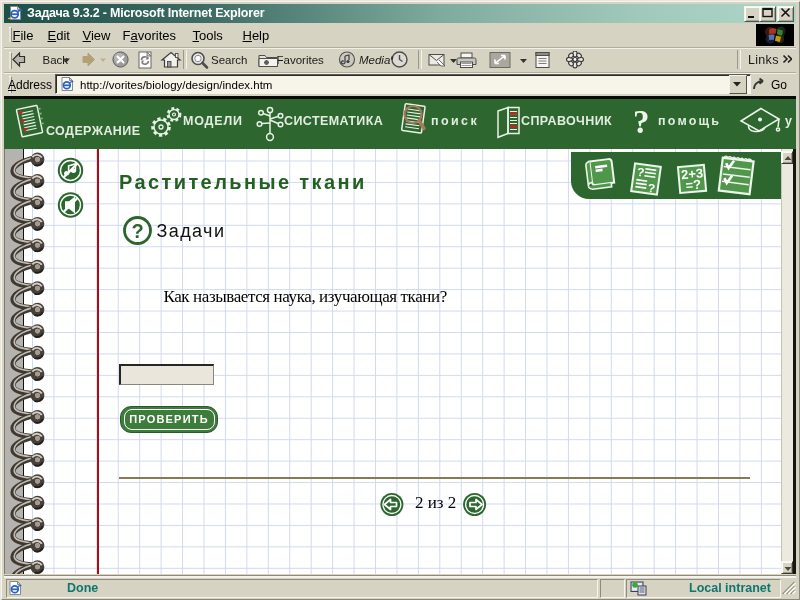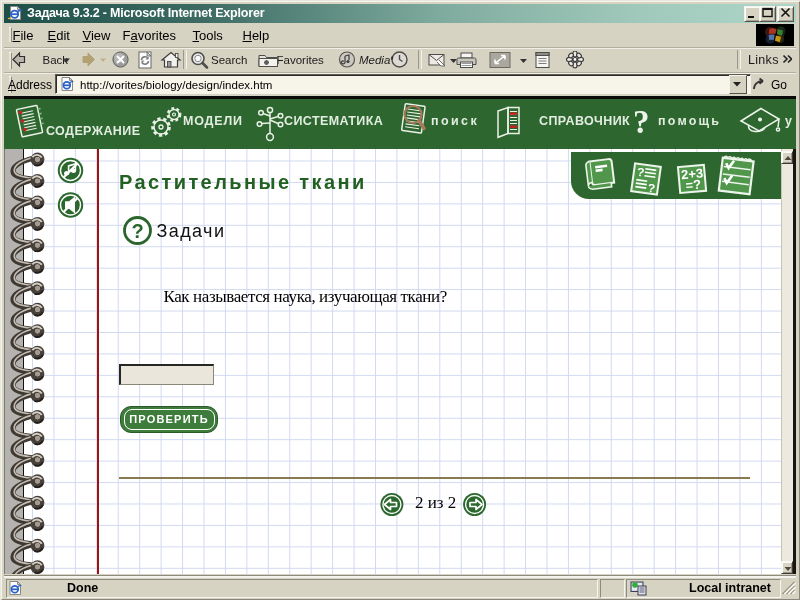--- a/index.html
+++ b/index.html
@@ -45,21 +45,21 @@
   #iconbox{left:566.5px;top:2.5px;width:210px;height:47.5px;background:#2d672f;border-radius:0 0 0 18px;}
   
   #sbtrack{left:776.5px;top:0;width:12.5px;height:425px;background:#eceadf;border-left:1px solid #c8c4b4;}
   .sbtn{left:776.5px;width:12.5px;height:13px;background:#d9d5c5;
     border:1px solid;border-color:#f8f6f0 #3c3a34 #3c3a34 #f8f6f0;box-shadow:inset 1px 1px 0 #fcfbf8, inset -1px -1px 0 #9b978a;box-sizing:border-box;}
   #sbdark{left:789.3px;top:0;width:2.4px;height:425px;background:#191610;}
   
   #statusbar{left:4px;top:577px;width:792px;height:20px;border-top:1px solid #f4f2ec;}
   #statusgroove{left:4px;top:575px;width:792px;height:1px;background:#8e8b7d;border-bottom:1px solid #f6f4ee;}
   .spanel{top:579px;height:17px;border:1px solid;border-color:#8e8b7d #f6f4ee #f6f4ee #8e8b7d;}
-  .stext{font-weight:bold;font-size:12.5px;color:#000000;padding-left:39px;}
+  .stext{font-weight:bold;font-size:12.5px;color:#0f766e;padding-left:39px;}
 </style>
 </head>
 <body>
 <div class="abs frame-hl"></div>
 <div class="abs frame-hl2"></div>
 
 <div class="abs" id="titlebar"></div>
 <div class="abs" id="title-text">Задача 9.3.2 - Microsoft Internet Explorer</div>
 <svg class="abs" style="left:7px;top:5px;" width="16" height="16">
   <path d="M3.5,1.5 h7 l3,3 v10 h-10 z" fill="#fdfdfd" stroke="#888"></path>
@@ -212,21 +212,21 @@
   <path d="M2,13 c0,-5 4,-8 9,-8 M11,5 l-3.5,-2.5 M11,5 l-3.5,2.8" fill="none" stroke="#333" stroke-width="1.8"></path>
 </svg>
 <div class="abs" style="left:771px;top:78px;font-size:12px;">Go</div>
 
 <div class="abs" id="blackline"></div>
 <div class="abs" id="navbar"></div>
 <div class="abs navtext" style="left:46px;top:124px;">СОДЕРЖАНИЕ</div>
 <div class="abs navtext" style="left:183px;top:114px;letter-spacing:0.8px;">МОДЕЛИ</div>
 <div class="abs navtext" style="left:284px;top:114px;">СИСТЕМАТИКА</div>
 <div class="abs navtext" style="left:431px;top:114px;letter-spacing:2.4px;">поиск</div>
-<div class="abs navtext" style="left:521px;top:114px;margin-left:18px;">СПРАВОЧНИК</div>
+<div class="abs navtext" style="left:521px;top:114px;">СПРАВОЧНИК</div>
 <div class="abs navtext" style="left:658px;top:114px;letter-spacing:2.2px;">помощь</div>
 <div class="abs navtext" style="left:785px;top:114px;">у</div>
 <svg class="abs" style="left:4px;top:99px;" width="792" height="50" viewBox="0 0 792 50">
 
   <g transform="rotate(-12 26 22)" fill="none" stroke="#e9f1e7" stroke-width="1.5">
     <rect x="15" y="8" width="21" height="28" rx="1"></rect>
     <g stroke-width="1.1">
       <path d="M19,12.5 h12 M19,15.5 h12 M19,18.5 h12 M19,21.5 h12 M19,24.5 h12 M19,27.5 h12 M19,30.5 h12"></path>
     </g>
     <g stroke="#7fb97f" stroke-width="1.6">

